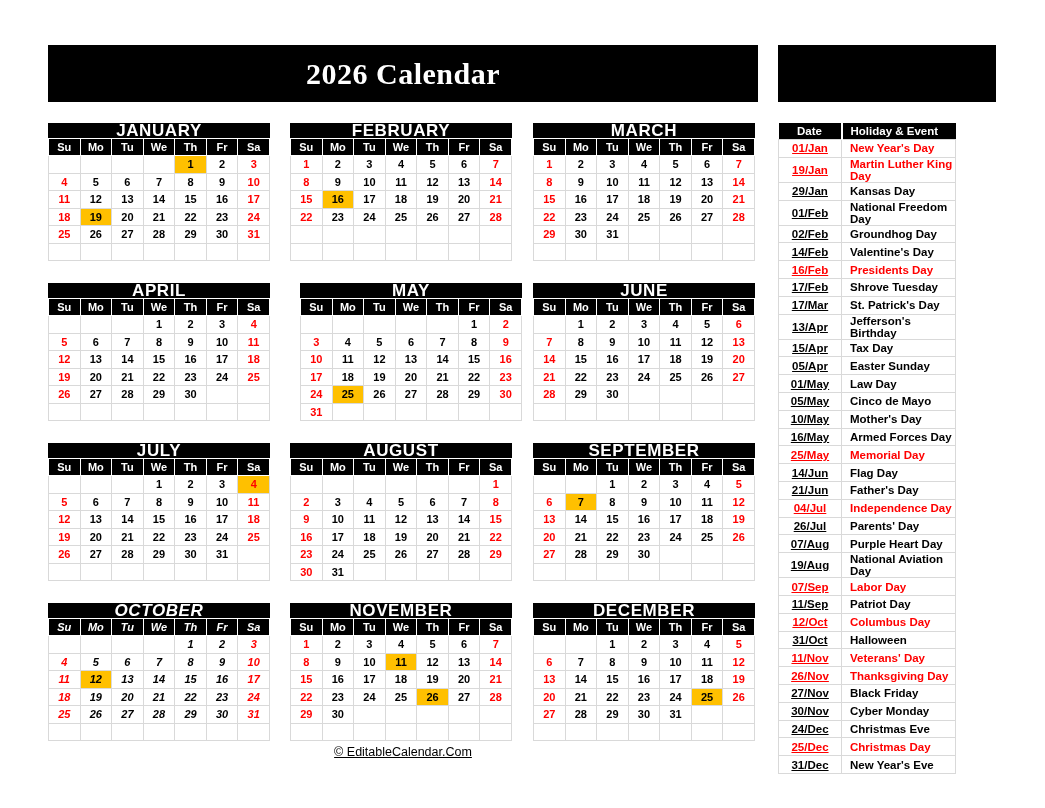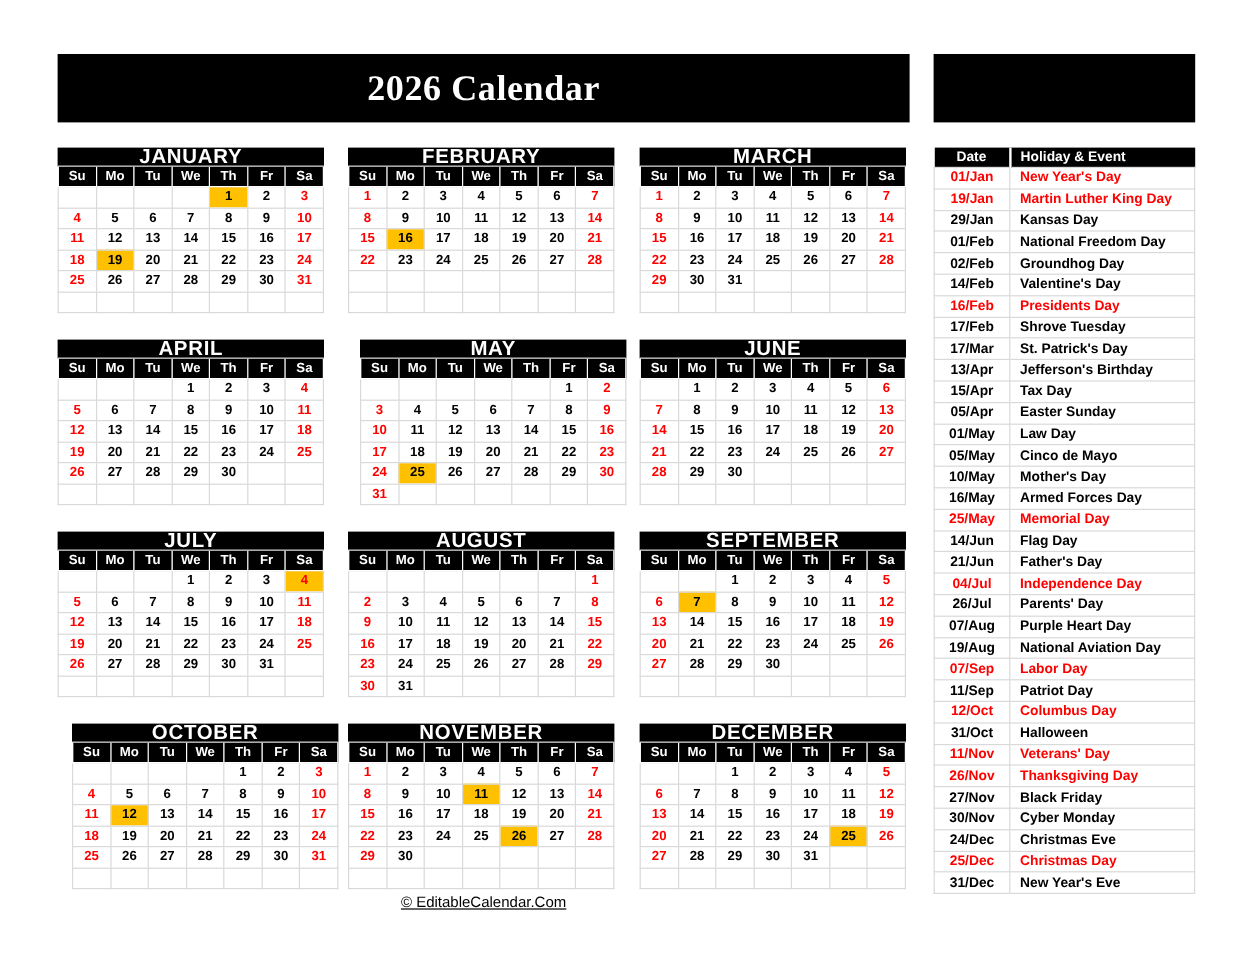--- a/index.html
+++ b/index.html
@@ -28,31 +28,31 @@
     background:#000;color:#fff;font-size:11px;font-weight:bold;
     height:16px;text-align:center;border:1px solid #fff;border-top:none;padding:0;
   }
   .m-cell{
     border:1px solid #d9d9d9;font-size:11px;font-weight:bold;
     text-align:center;height:16.5px;color:#000;padding:0;background:#fff;
   }
   .m-cell.red{color:#ff0000;}
   .m-cell.hl{background:#ffc000;}
   .holiday-panel{position:absolute;left:778px;top:123px;width:218px;}
-  .holiday-table{border-collapse:collapse;table-layout:fixed;width:218px;}
+  .holiday-table{border-collapse:collapse;table-layout:fixed;width:178px;}
   .holiday-table th{
     background:#000;color:#fff;font-size:11.5px;font-weight:bold;height:16px;padding:0;
   }
   th.h-date{width:62px;border-right:2px solid #fff;text-align:center;}
   th.h-event{text-align:left;padding-left:8px;}
   .holiday-table td{
     border:1px solid #d9d9d9;font-size:11.5px;font-weight:bold;
     height:16.8px;padding:0;color:#000;background:#fff;
   }
-  td.hd{text-align:center;width:62px;}
+  td.hd{text-align:center;width:62px;text-decoration:underline;}
   td.he{text-align:left;padding-left:8px;}
   .holiday-table td.red{color:#ff0000;}
   .footer{
     position:absolute;left:48px;top:745px;width:710px;text-align:center;
     font-size:12.5px;color:#000000;text-decoration:underline;
   }
 </style>
 </head>
 <body>
 
@@ -688,21 +688,21 @@
               <td class="m-cell"></td>
               <td class="m-cell"></td>
               <td class="m-cell"></td>
               <td class="m-cell"></td>
               <td class="m-cell"></td>
               <td class="m-cell"></td>
             </tr>
           </tbody>
         </table>
       </div>
-      <div class="month" style="left: 12px; top: 480px;">
+      <div class="month" style="left: 0px; top: 480px; font-style: italic;">
         <div class="m-title">OCTOBER</div>
         <table class="m-table">
           <tbody>
             <tr>
               <th class="m-dh">Su</th>
               <th class="m-dh">Mo</th>
               <th class="m-dh">Tu</th>
               <th class="m-dh">We</th>
               <th class="m-dh">Th</th>
               <th class="m-dh">Fr</th>

